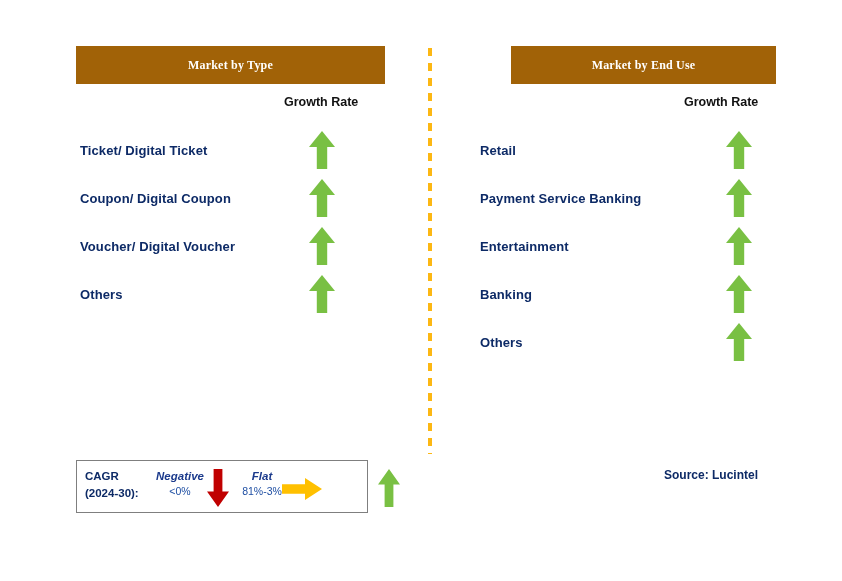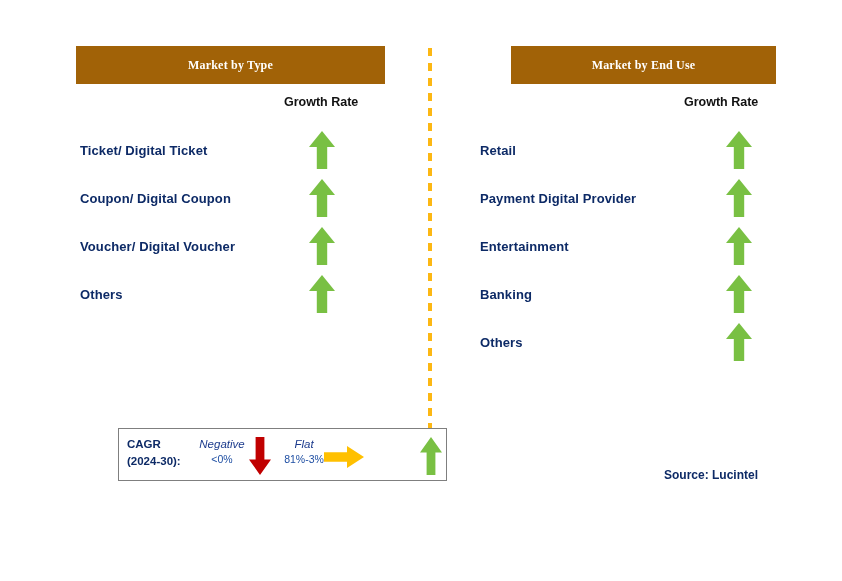--- a/index.html
+++ b/index.html
@@ -101,27 +101,26 @@
       rgba(255,255,255,0) 8px, rgba(255,255,255,0) 15px
     );
     background-size: 4px 15px;
     background-repeat: repeat-y;
   }
 
   
   .legend {
     position: absolute;
     left: 76px;
-    top: 428px;
-    width: 329px;
+    top: 460px;
+    width: 292px;
     height: 53px;
     border: 1.5px solid #7f7f7f;
     background: #ffffff;
     box-sizing: border-box;
-    margin-left: 42px;
   }
   .legend-inner {
     position: relative;
     width: 100%;
     height: 100%;
   }
 
   .legend-cagr {
     position: absolute;
     left: 8px;
@@ -133,21 +132,21 @@
     white-space: nowrap;
   }
 
   .legend-item {
     position: absolute;
     text-align: center;
     white-space: nowrap;
   }
   .legend-title {
     font-size: 11.5px;
-    font-weight: normal;
+    font-weight: bold;
     font-style: italic;
     color: #1b3a8c;
     line-height: 15px;
   }
   .legend-range {
     font-size: 10.5px;
     color: #1f4fa3;
     line-height: 15px;
   }
 
@@ -230,21 +229,21 @@
   <div class="rows right" id="rows-right">
       <div class="row">
         <div class="row-label">Retail</div>
         <div class="row-arrow">
           <svg viewBox="0 0 26 38" width="26" height="38" aria-hidden="true">
             <path d="M13,0 L26,16 L18.2,16 L18.2,38 L7.8,38 L7.8,16 L0,16 Z" fill="#79c043"></path>
           </svg>
         </div>
       </div>
       <div class="row">
-        <div class="row-label">Payment Digital Provider</div>
+        <div class="row-label">Payment Service Banking</div>
         <div class="row-arrow">
           <svg viewBox="0 0 26 38" width="26" height="38" aria-hidden="true">
             <path d="M13,0 L26,16 L18.2,16 L18.2,38 L7.8,38 L7.8,16 L0,16 Z" fill="#79c043"></path>
           </svg>
         </div>
       </div>
       <div class="row">
         <div class="row-label">Entertainment</div>
         <div class="row-arrow">
           <svg viewBox="0 0 26 38" width="26" height="38" aria-hidden="true">

